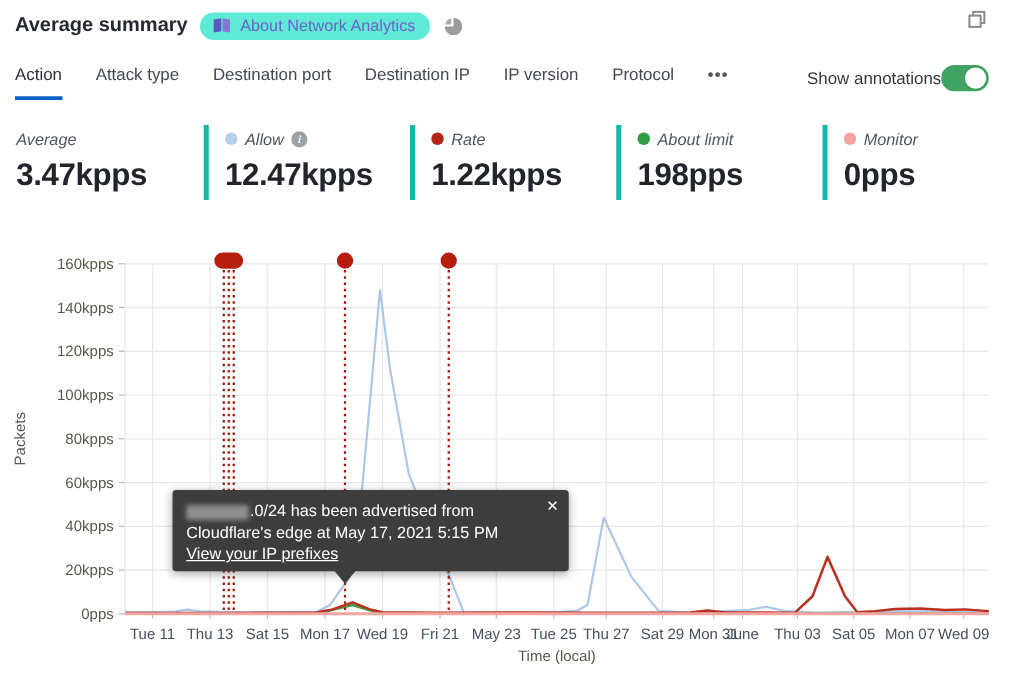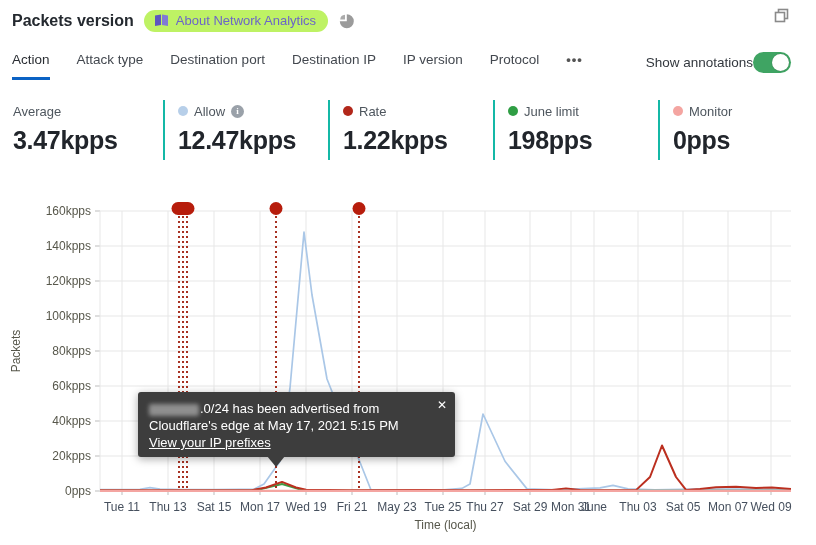--- a/index.html
+++ b/index.html
@@ -3,41 +3,41 @@
 <meta charset="utf-8">
 <style>
   * { margin:0; padding:0; box-sizing:border-box; }
   html,body { width:816px; height:545px; background:#ffffff; overflow:hidden;
     font-family:"Liberation Sans", sans-serif; }
   .page { position:relative; width:816px; height:545px; background:#fff; }
 
   
   .hdr { position:absolute; left:12px; top:10px; display:flex; align-items:center; gap:10px; }
   .title { font-size:16px; font-weight:700; color:#24292f; }
-  .badge { display:flex; align-items:center; gap:7px; background:#bef264; color:#6b64c8;
+  .badge { display:flex; align-items:center; gap:7px; background:#5eead4; color:#6b64c8;
     border-radius:12px; padding:3px 12px 4px 10px; font-size:13px; cursor:pointer; }
   .pie-ic { width:16px; height:16px; }
   .pop-ic { position:absolute; right:26px; top:8px; width:16px; height:16px; cursor:pointer; }
 
   
   .tabs { position:absolute; left:12px; top:52px; display:flex; align-items:flex-start; gap:27px; }
   .tab { font-size:13.5px; color:#43484f; padding-bottom:10px; cursor:pointer; white-space:nowrap; }
   .tab.active { color:#2a2e33; border-bottom:3px solid #0b62c4; }
   .tab.more { color:#555; font-weight:700; letter-spacing:1px; font-size:13px; }
   .annot-ctl { position:absolute; right:25px; top:52px; display:flex; align-items:center; }
   .annot-label { font-size:13.5px; color:#33383e; }
   .toggle { width:38px; height:21px; border-radius:11px; background:#3fa463; position:relative; cursor:pointer; }
   .toggle .knob { position:absolute; right:2px; top:2px; width:17px; height:17px; border-radius:50%;
     background:#fff; box-shadow:0 0 1px rgba(0,0,0,.4); }
 
   
   .stats { position:absolute; left:0; top:100px; width:816px; height:62px; }
   .stat { position:absolute; top:0; height:60px; padding-left:13px; }
-  .stat.bordered { border-left:2px solid #14b8a6; }
-  .stat-top { display:flex; align-items:center; gap:6px; height:18px; margin-top:2px; }
+  .stat.bordered { border-left:4px solid #14b8a6; }
+  .stat-top { display:flex; align-items:center; gap:6px; height:18px; margin-top:2px;font-style:italic; }
   .stat-label { font-size:13px; color:#4e565e; }
   .stat-dot { width:10px; height:10px; border-radius:50%; display:inline-block; }
   .info-ic { width:13px; height:13px; border-radius:50%; background:#9aa1a9; color:#fff;
     font-size:9px; line-height:13px; text-align:center; font-weight:700;
     font-family:"Liberation Serif", serif; }
   .stat-value { font-size:25px; font-weight:700; color:#21252b; margin-top:6px; letter-spacing:-0.3px; }
 
   
   #chart-svg { position:absolute; left:0; top:185px; }
   .ytick { font-size:12px; fill:#57574b; font-family:"Liberation Sans", sans-serif; }
@@ -55,21 +55,21 @@
   .tt-arrow { position:absolute; left:129px; top:64px; width:0; height:0;
     border-left:9px solid transparent; border-right:9px solid transparent;
     border-top:11px solid #3d3d3d; }
 </style>
 </head>
 <body>
 
 <div class="page">
 
   <div class="hdr">
-    <div class="title">Packets version</div>
+    <div class="title">Average summary</div>
     <div class="badge">
       <svg class="book-ic" width="15" height="13" viewBox="0 0 15 13">
         <path d="M1 1.5 L7 0.5 L7 11 L1 12 Z" fill="#5d55c0"></path>
         <path d="M14 1.5 L8 0.5 L8 11 L14 12 Z" fill="#8079d6"></path>
       </svg>
       <span>About Network Analytics</span>
     </div>
     <svg class="pie-ic" viewBox="0 0 16 16">
       <path d="M8.8 8.2 L8.8 1.2 A7 7 0 1 1 1.8 8.2 Z" fill="#9b9b9b"></path>
       <path d="M7 6.6 L7 1.8 A5.2 5.2 0 0 0 2.2 6.6 Z" fill="#ababab"></path>
@@ -114,21 +114,21 @@
     <div class="stat bordered" style="left:328px;">
       <div class="stat-top">
         <span class="stat-dot" style="background: rgb(178, 39, 26);"></span>
         <span class="stat-label">Rate</span>
       </div>
       <div class="stat-value">1.22kpps</div>
     </div>
     <div class="stat bordered" style="left:493px;">
       <div class="stat-top">
         <span class="stat-dot" style="background: rgb(47, 158, 68);"></span>
-        <span class="stat-label">June limit</span>
+        <span class="stat-label">About limit</span>
       </div>
       <div class="stat-value">198pps</div>
     </div>
     <div class="stat bordered" style="left:658px;">
       <div class="stat-top">
         <span class="stat-dot" style="background: rgb(244, 165, 161);"></span>
         <span class="stat-label">Monitor</span>
       </div>
       <div class="stat-value">0pps</div>
     </div>

